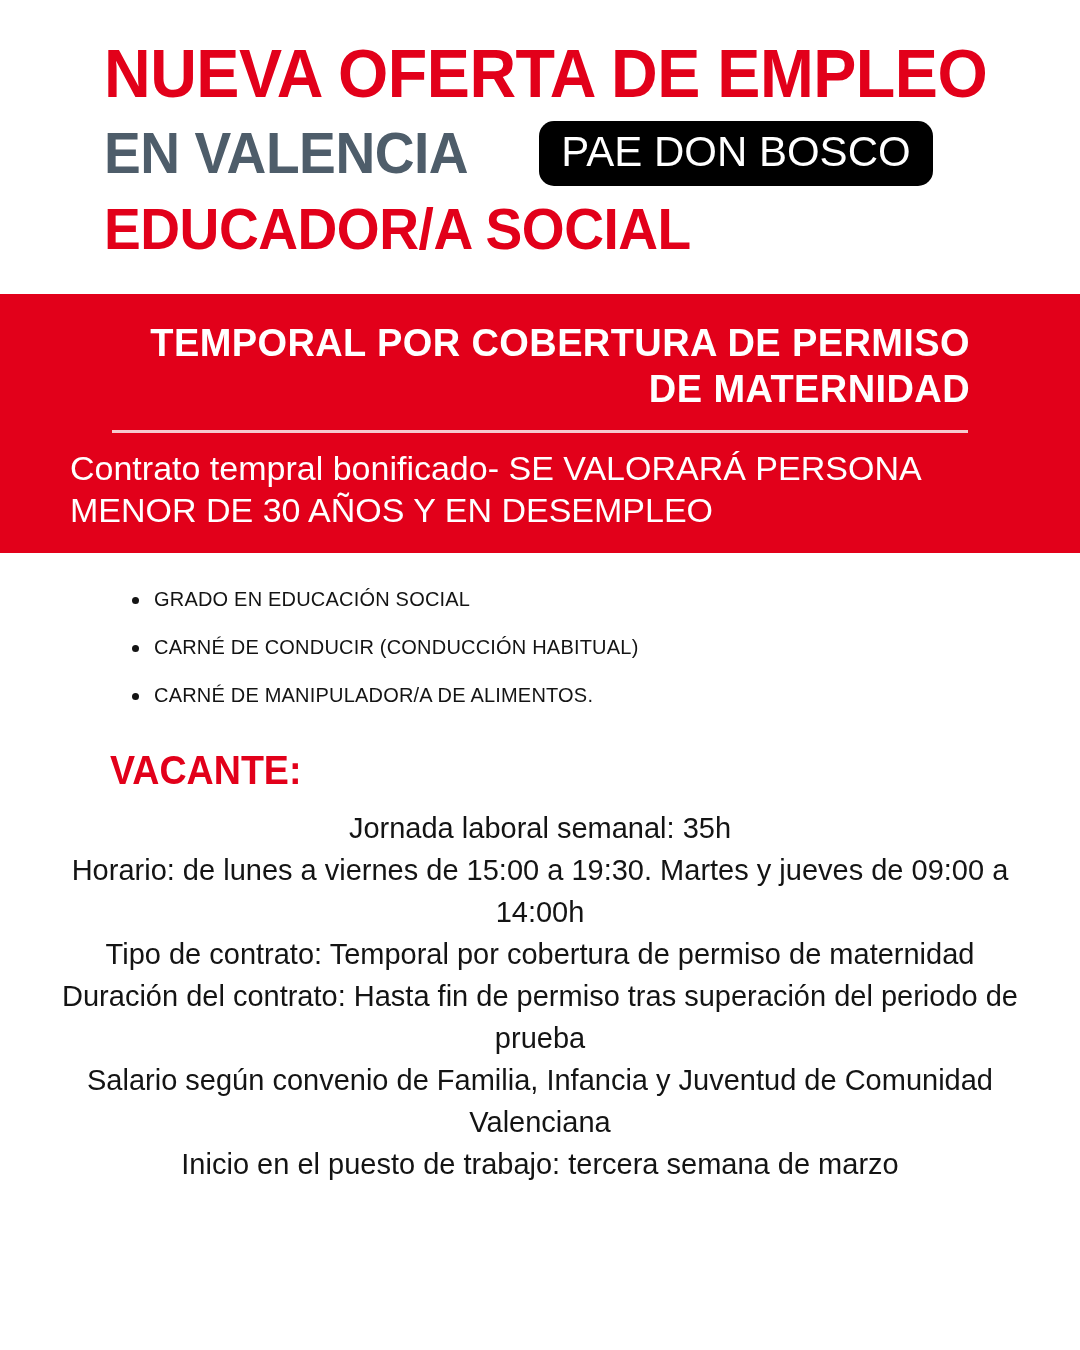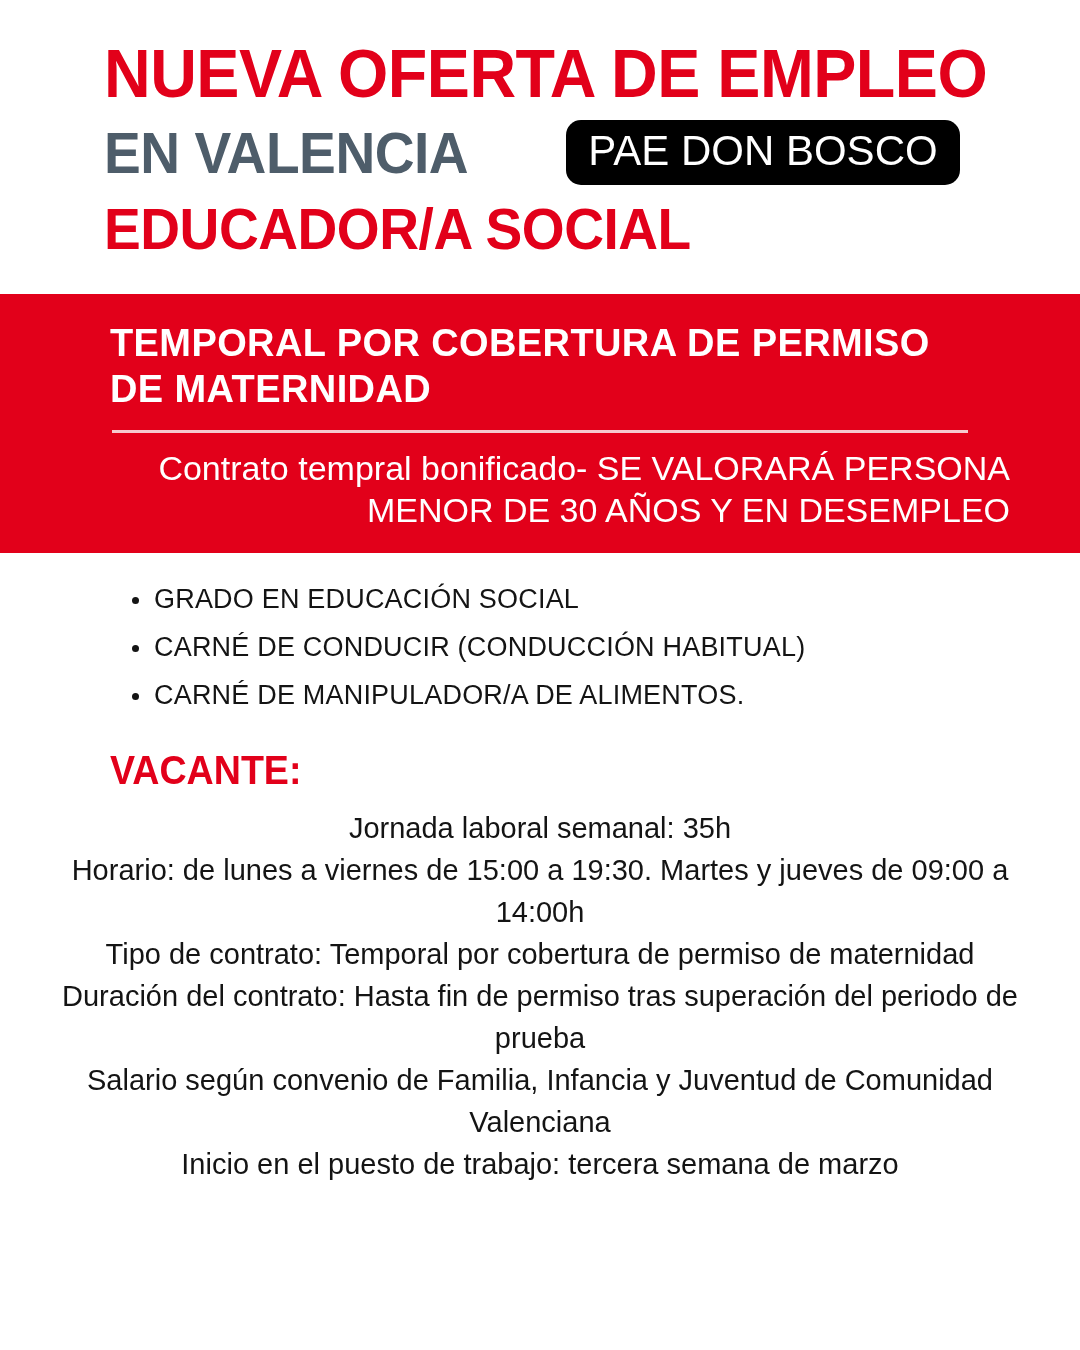--- a/index.html
+++ b/index.html
@@ -30,23 +30,22 @@
     font-size: 68px;
     line-height: 78px;
     font-weight: 700;
     letter-spacing: -0.5px;
     transform: scaleX(0.95);
     transform-origin: left center;
     white-space: nowrap;
   }
   .title-row2 {
     display: flex;
-    align-items: flex-start;
+    align-items: center;
     margin: 8px 0 0 104px;
-    gap: 27px;
   }
   .title-line2 {
     color: #4E5D6A;
     font-size: 58px;
     line-height: 66px;
     font-weight: 700;
     letter-spacing: -0.5px;
     transform: scaleX(0.95);
     transform-origin: left center;
     white-space: nowrap;
@@ -78,56 +77,56 @@
   .banner {
     margin-top: 32px;
     width: 1080px;
     background: #E2001A;
     padding: 26px 0 22px 0;
     box-sizing: border-box;
   }
   .banner-heading {
     margin: 0 auto;
     width: 860px;
-    text-align: left;
+    text-align: right;
     color: #ffffff;
     font-size: 38px;
     line-height: 46px;
     font-weight: 700;
     letter-spacing: 0.4px;
   }
   .banner-divider {
     width: 856px;
     height: 3px;
     background: #F6C9CE;
     margin: 18px auto 14px auto;
   }
   .banner-sub {
     margin: 0 auto;
     width: 940px;
-    text-align: right;
+    text-align: left;
     color: #ffffff;
     font-size: 34px;
     line-height: 42px;
     font-weight: 300;
   }
 
   
   .requirements {
     margin: 22px 0 0 0;
     padding: 0;
     list-style: none;
   }
   .req-item {
     position: relative;
     margin: 0 0 0 132px;
     padding-left: 22px;
     max-width: 880px;
     color: #141414;
-    font-size: 27px;
+    font-size: 20px;
     line-height: 48px;
     font-weight: 400;
     letter-spacing: 0.2px;
   }
   .req-item::before {
     content: "";
     position: absolute;
     left: 0;
     top: 22px;
     width: 7px;

